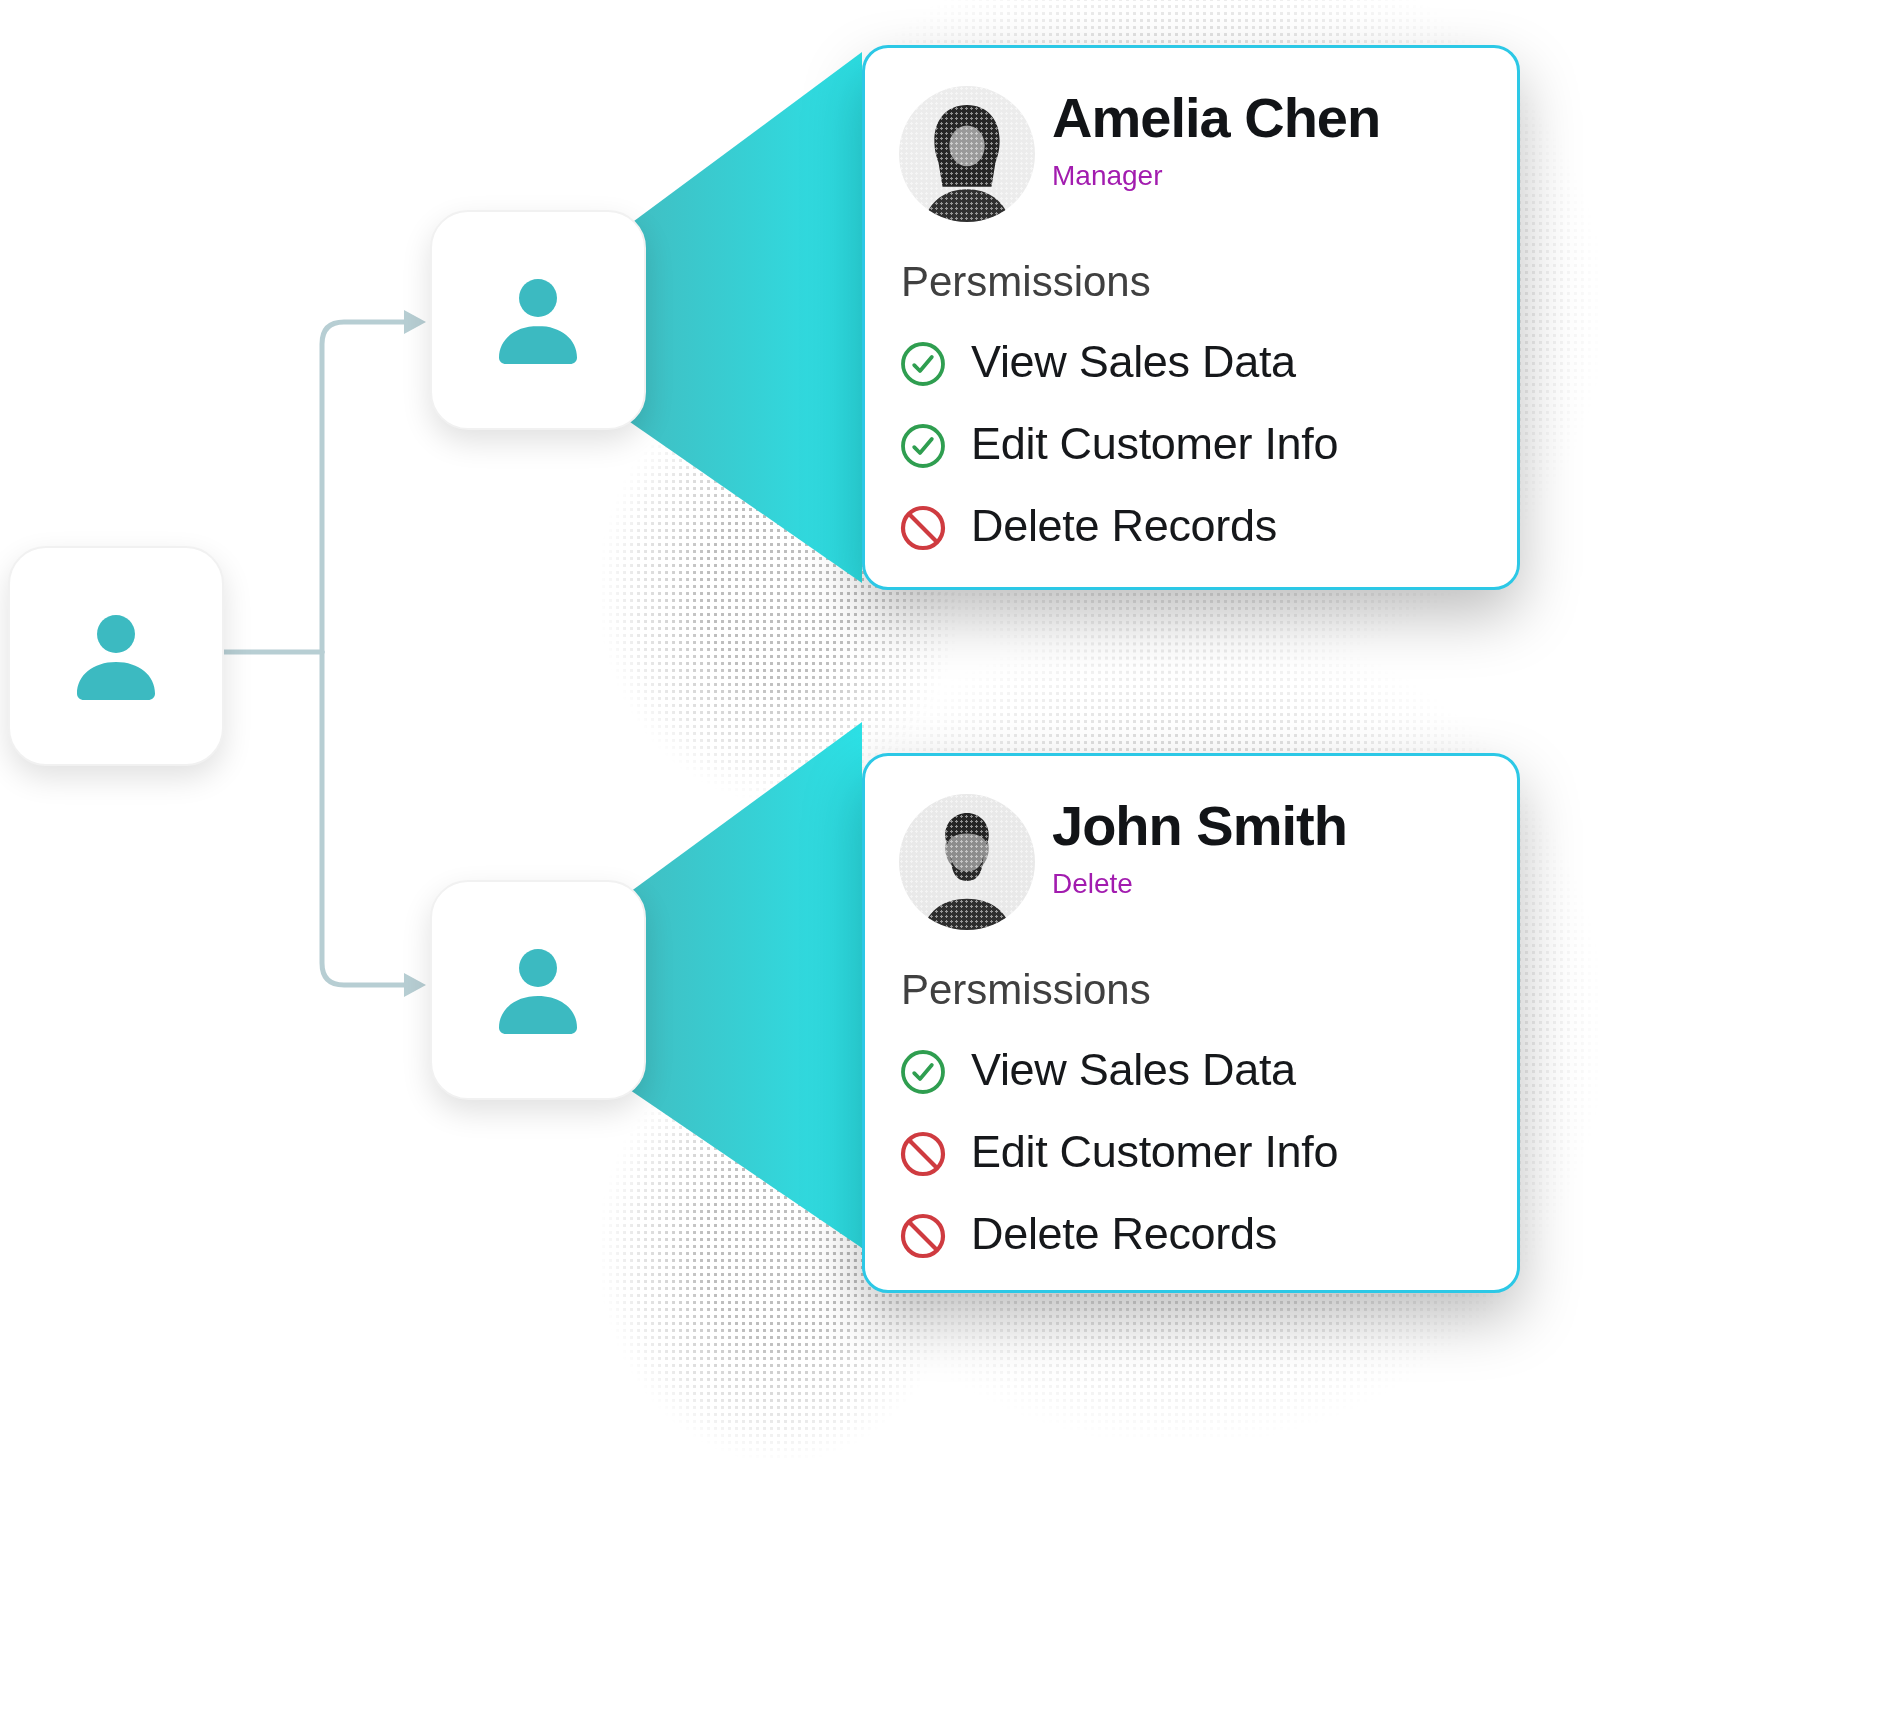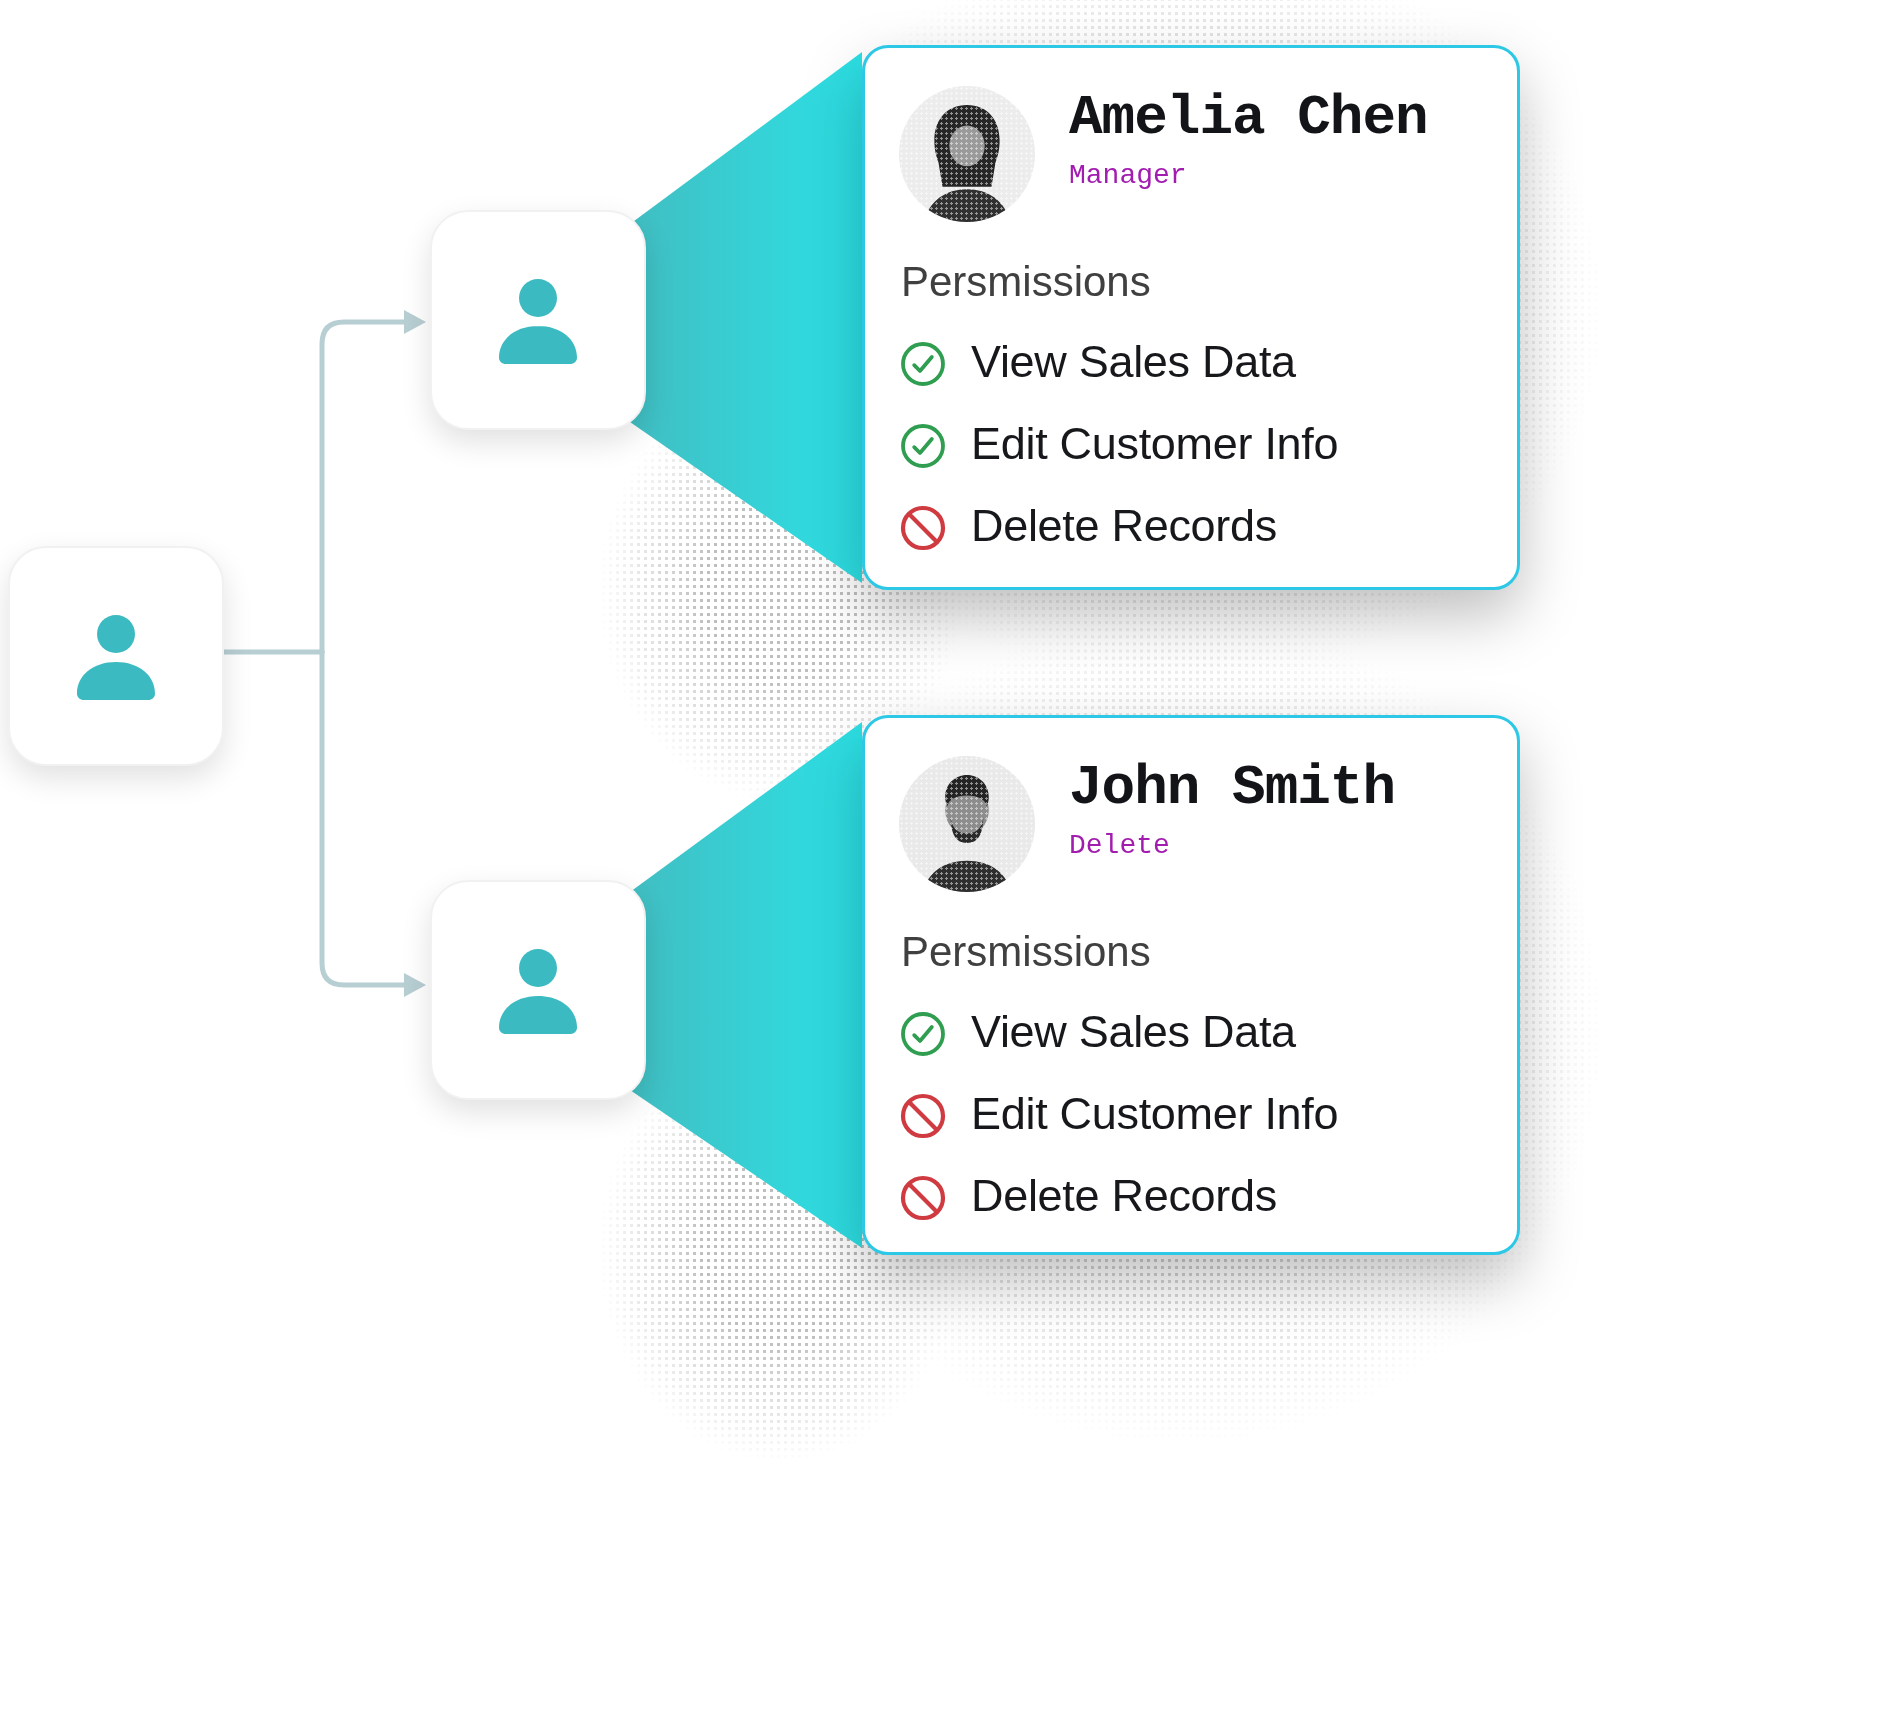--- a/index.html
+++ b/index.html
@@ -32,23 +32,23 @@
   .bottom-box{left:430px;top:880px;}
 
   
   .card{
     position:absolute;width:658px;background:#ffffff;
     border:3px solid #2cc8e6;border-radius:26px;box-sizing:border-box;
     padding:38px 34px 40px;z-index:4;
     box-shadow:0 26px 60px rgba(0,0,0,0.25);
   }
   .card.top{left:862px;top:45px;height:545px;}
-  .card.bottom{left:862px;top:715px;height:540px;}
-
-  .card-header{display:flex;align-items:flex-start;gap:34px;font-family:Liberation Mono, monospace;}
+  .card.bottom{left:862px;top:753px;height:540px;}
+
+  .card-header{display:flex;align-items:flex-start;gap:17px;}
   .avatar{
     width:136px;height:136px;border-radius:50%;overflow:hidden;position:relative;flex:0 0 auto;
   }
   .avatar svg{width:100%;height:100%;display:block;}
   .halftone{
     position:absolute;inset:0;pointer-events:none;
     background-image:radial-gradient(rgba(255,255,255,0.5) 1px, transparent 1.4px);
     background-size:5px 5px;
   }
   .id-block{padding-top:2px;min-width:0;}

